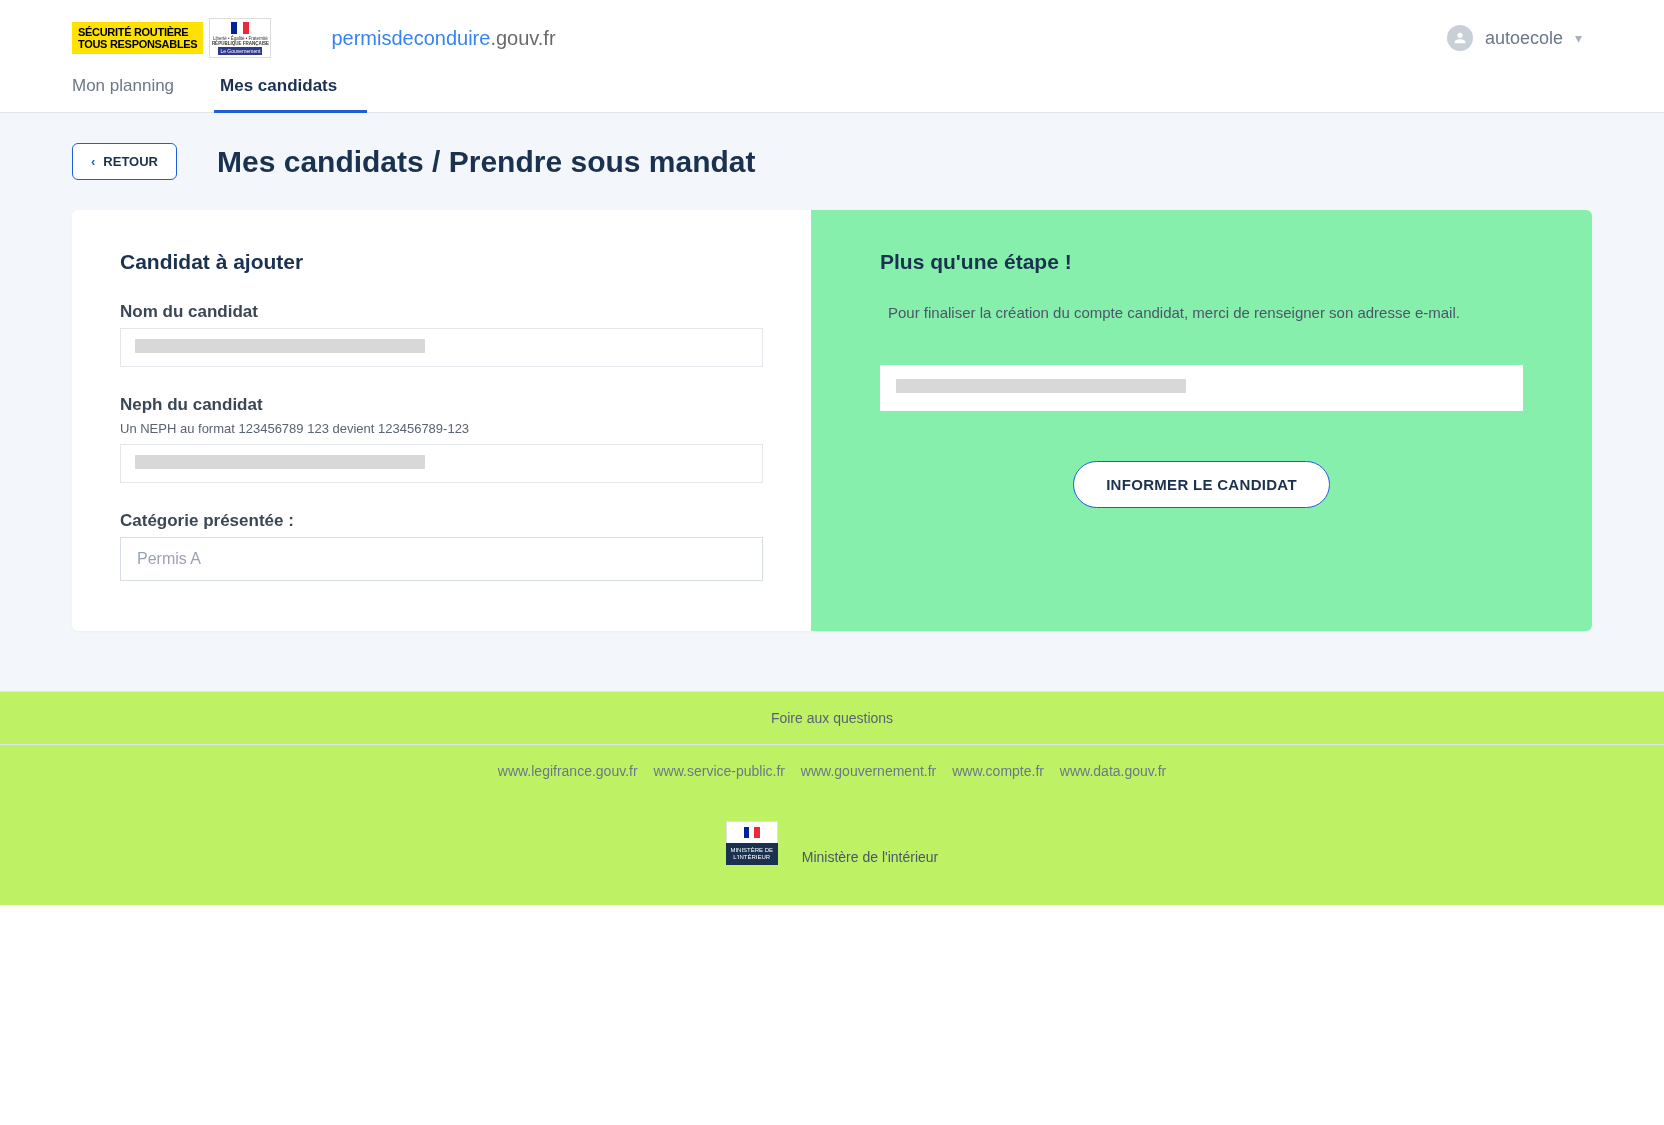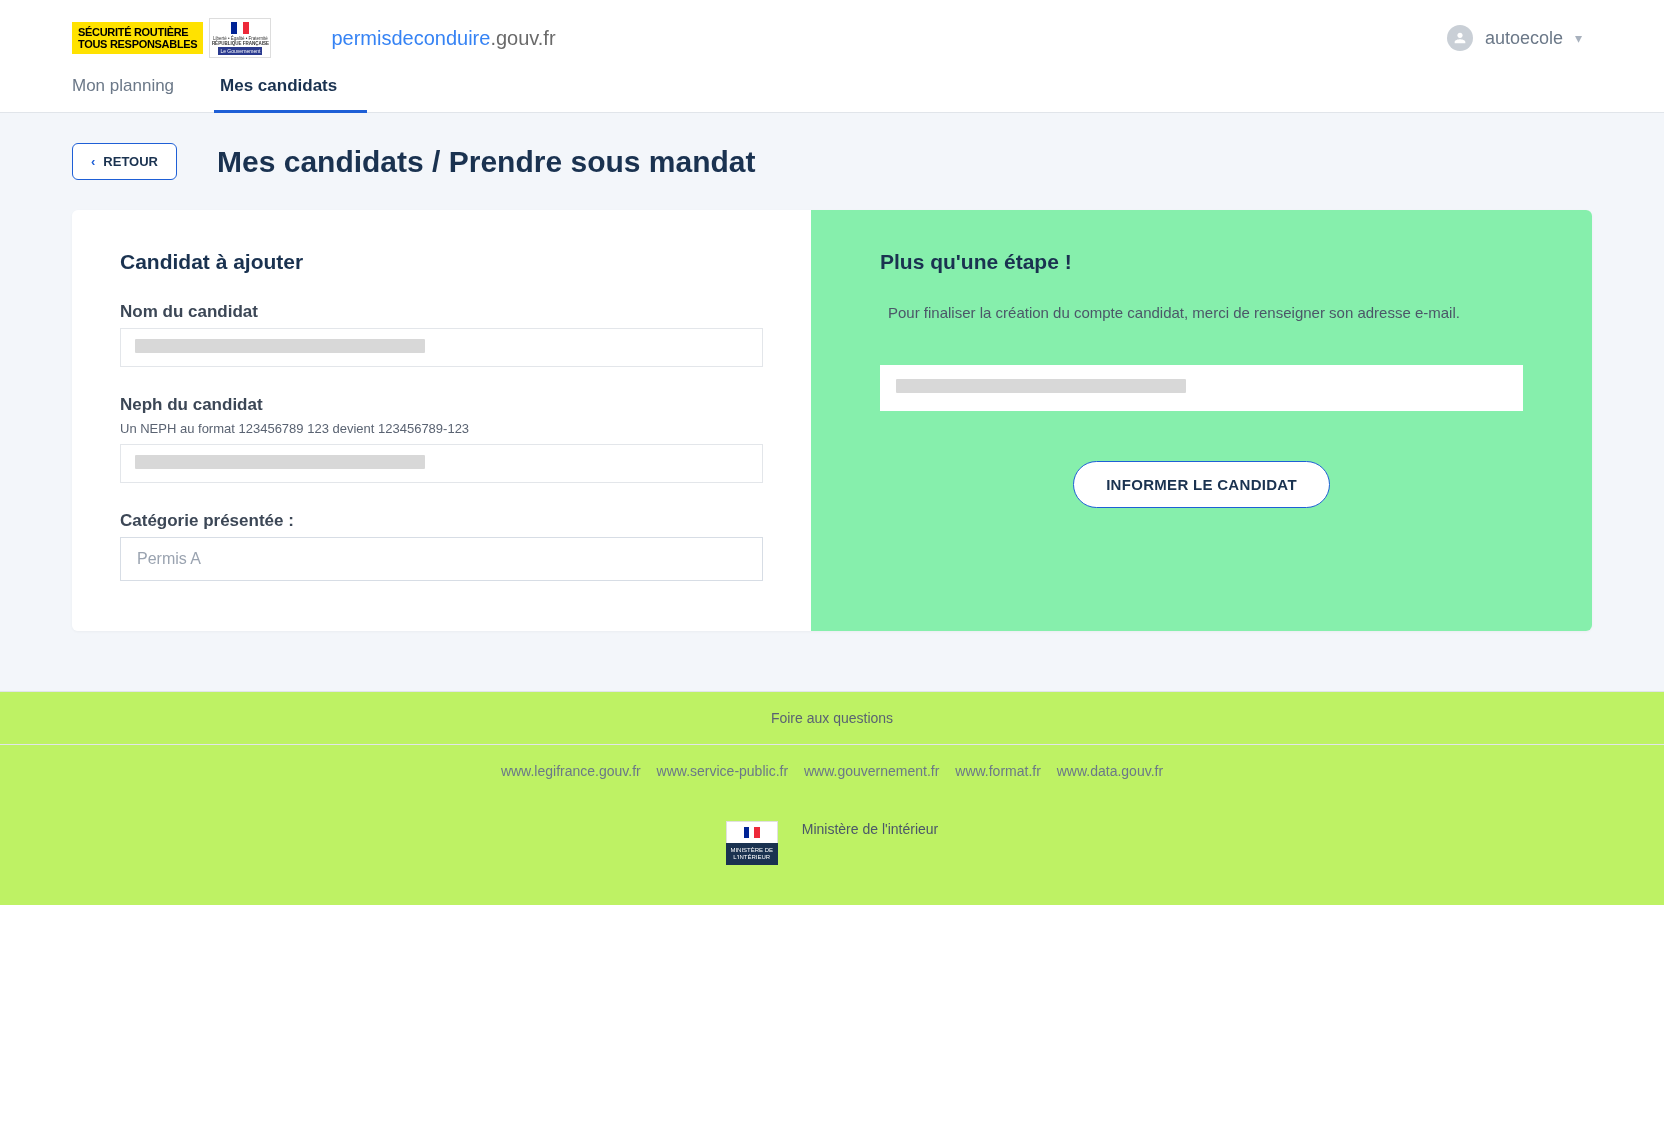--- a/index.html
+++ b/index.html
@@ -52,21 +52,21 @@
 .segmented .active { background: #7da8e8; color: #fff; }
 
 .info-text { font-size: 15px; color: #4b5768; line-height: 1.5; margin-bottom: 40px; margin-left: 8px; }
 .email-input { width: 100%; background: #fff; border: none; padding: 14px 16px; margin-bottom: 50px; }
 .primary-button { display: block; margin: 0 auto; border: 1.5px solid #1e5fd6; background: #fff; color: #1a3250; font-weight: 700; font-size: 15px; padding: 14px 32px; border-radius: 28px; cursor: pointer; letter-spacing: 0.3px; }
 
 .footer { background: #bef264; }
 .footer-bar { text-align: center; padding: 18px 0; border-top: 1px solid #e1e5ea; border-bottom: 1px solid #e1e5ea; font-size: 14px; color: #5a6372; }
 .footer-links { text-align: center; padding: 18px 0; font-size: 14px; color: #6b7888; }
 .footer-links a { color: #6b7888; text-decoration: none; margin: 0 6px; }
-.footer-ministry { text-align: center; padding: 24px 0 40px; display: flex; align-items: flex-start; justify-content: center; gap: 24px; font-size: 14px; color: #4b5768; }
+.footer-ministry { text-align: center; padding: 24px 0 40px; display: flex; align-items: flex-end; justify-content: center; gap: 24px; font-size: 14px; color: #4b5768; }
 .min-logo { width: 52px; display:flex; flex-direction:column; align-items:center; }
 .min-logo .top { width:100%; height:22px; background:#fff; display:flex; align-items:center; justify-content:center; border:1px solid #e0e0e0; border-bottom:none;}
 .min-logo .top .tricolor { width:16px; height:11px; display:flex; }
 .min-logo .top .tricolor span:nth-child(1){flex:1;background:#002395;}
 .min-logo .top .tricolor span:nth-child(2){flex:1;background:#fff;}
 .min-logo .top .tricolor span:nth-child(3){flex:1;background:#ed2939;}
 .min-logo .bottom { width:100%; background:#1a3250; color:#fff; font-size:6px; text-align:center; padding:4px 2px; line-height:1.2; }
 </style>
 </head>
 <body>
@@ -150,21 +150,21 @@
     </div>
   </div>
 </div>
 
 <div class="footer">
   <div class="footer-bar">Foire aux questions</div>
   <div class="footer-links">
     <a>www.legifrance.gouv.fr</a>
     <a>www.service-public.fr</a>
     <a>www.gouvernement.fr</a>
-    <a>www.format.fr</a>
+    <a>www.compte.fr</a>
     <a>www.data.gouv.fr</a>
   </div>
   <div class="footer-ministry">
     <div class="min-logo">
       <div class="top">
           <div class="tricolor">
             <span></span>
             <span></span>
             <span></span>
           </div>

